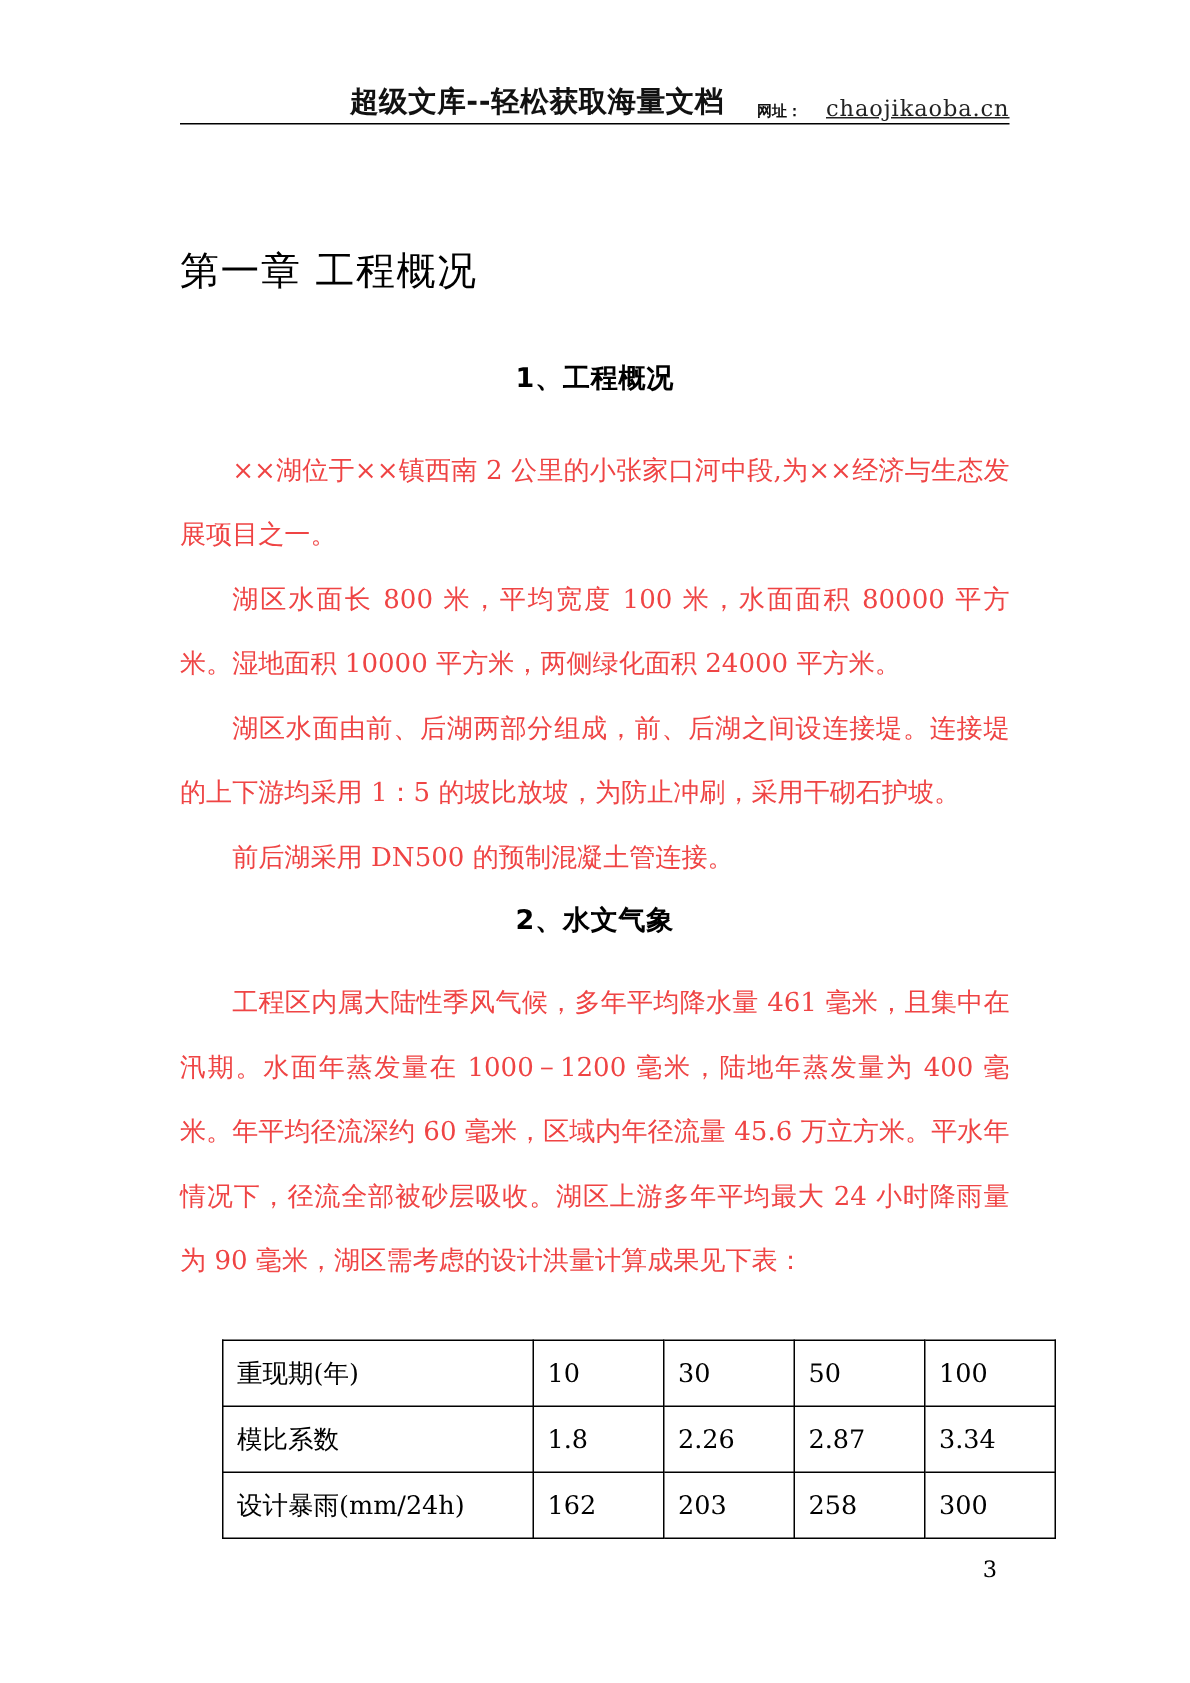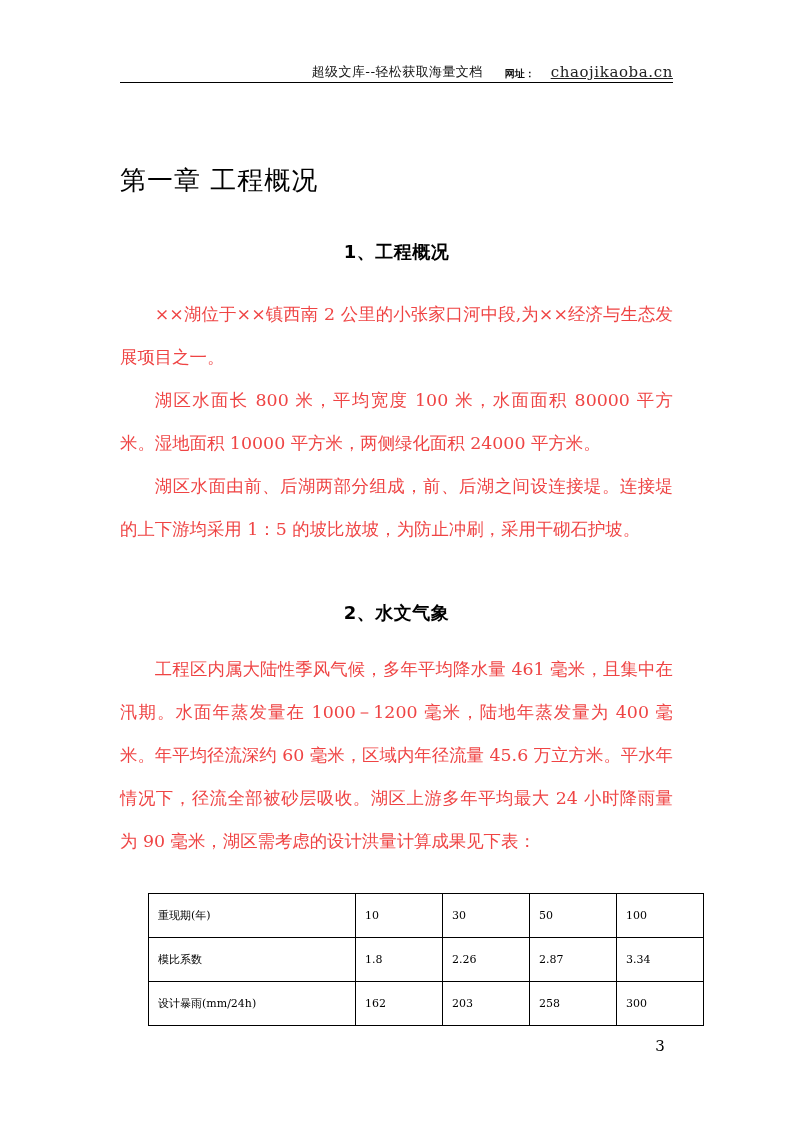--- a/index.html
+++ b/index.html
@@ -31,22 +31,22 @@
     top: 55px;
     width: 553px;
     height: 26px;
     display: flex;
     align-items: flex-end;
     justify-content: flex-end;
     white-space: nowrap;
   }
   .hdr-title {
     font-family: "DejaVu Sans", "Liberation Sans", sans-serif;
-    font-weight: normal;
-    font-size: 13px;
+    font-weight: bold;
+    font-size: 19px;
     letter-spacing: 0.4px;
     color: #111;
   }
   .hdr-gap {
     display: inline-block;
     width: 22px;
   }
   .hdr-label {
     font-family: "DejaVu Sans", "Liberation Sans", sans-serif;
     font-weight: bold;
@@ -126,21 +126,21 @@
     top: 893px;
   }
   table.design-table {
     border-collapse: collapse;
     table-layout: fixed;
   }
   table.design-table td {
     border: 1.2px solid #000;
     height: 43px;
     padding: 0 9px;
-    font-size: 11px;
+    font-size: 17px;
     vertical-align: middle;
     color: #000;
     white-space: nowrap;
   }
   table.design-table td.label-cell { width: 188px; }
   table.design-table td.value-cell { width: 68px; }
 
   
   .page-number {
     position: absolute;
@@ -174,20 +174,23 @@
   </div>
 
   <div class="body-block" id="para-2">
     <p>湖区水面长 800 米，平均宽度 100 米，水面面积 80000 平方米。湿地面积 10000 平方米，两侧绿化面积 24000 平方米。</p>
   </div>
 
   <div class="body-block" id="para-3">
     <p>湖区水面由前、后湖两部分组成，前、后湖之间设连接堤。连接堤的上下游均采用 1：5 的坡比放坡，为防止冲刷，采用干砌石护坡。</p>
   </div>
 
+  <div class="body-block" id="para-4">
+    <p>前后湖采用 DN500 的预制混凝土管连接。</p>
+  </div>
 
   <div class="section-heading" id="sec2">2、水文气象</div>
 
   <div class="body-block" id="para-hydro">
     <p>工程区内属大陆性季风气候，多年平均降水量 461 毫米，且集中在汛期。水面年蒸发量在 1000－1200 毫米，陆地年蒸发量为 400 毫米。年平均径流深约 60 毫米，区域内年径流量 45.6 万立方米。平水年情况下，径流全部被砂层吸收。湖区上游多年平均最大 24 小时降雨量为 90 毫米，湖区需考虑的设计洪量计算成果见下表：</p>
   </div>
 
   <div class="data-table-wrap">
     <table class="design-table">
       <tbody>

